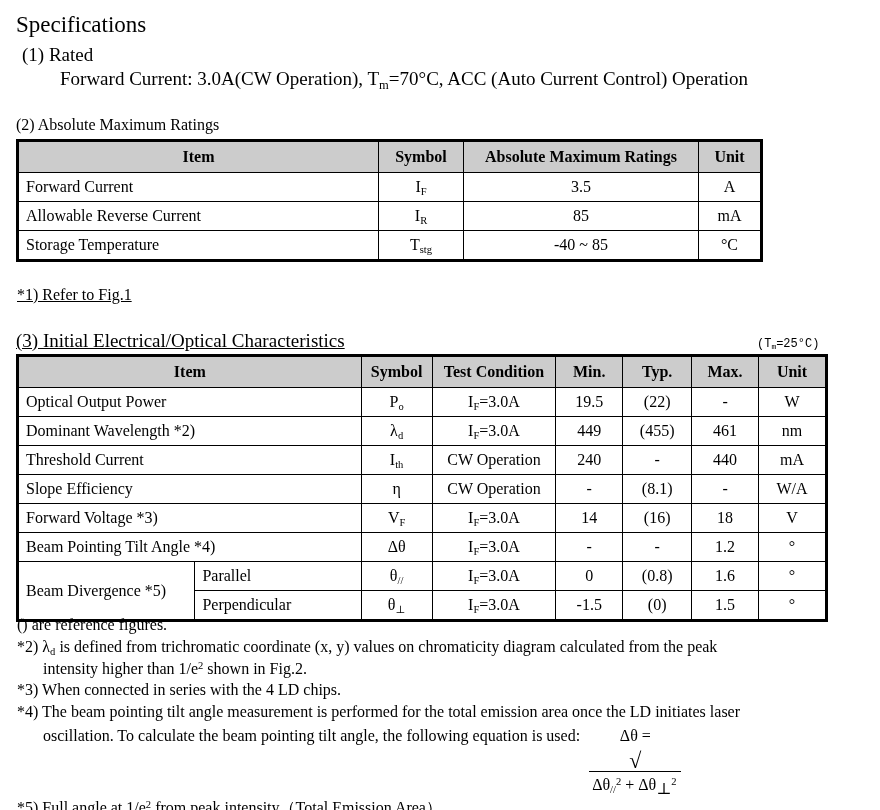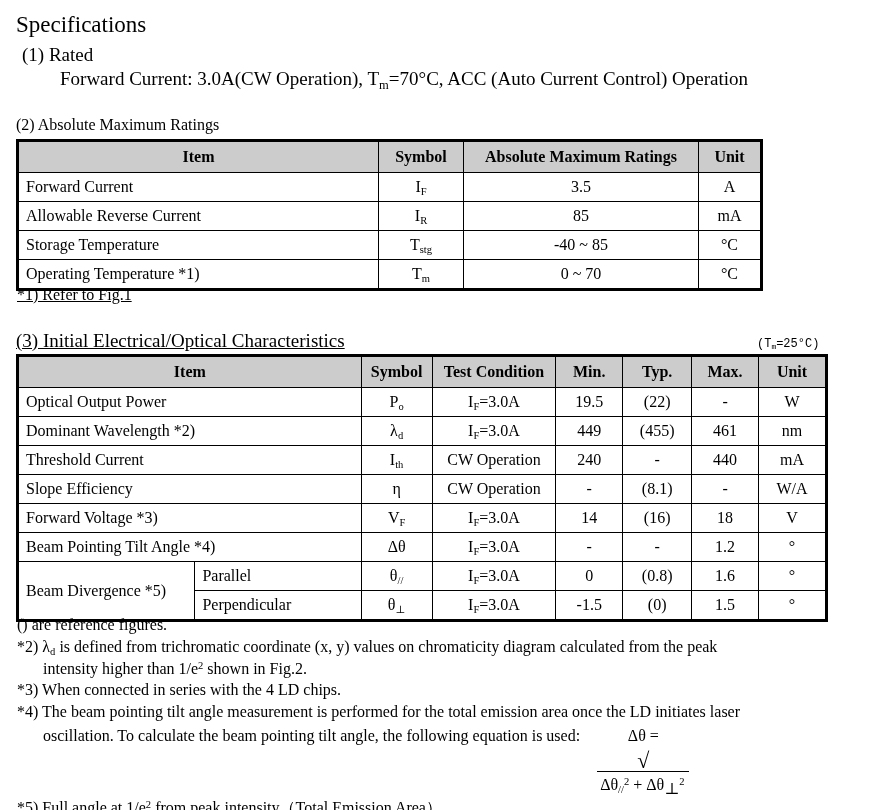--- a/index.html
+++ b/index.html
@@ -100,21 +100,21 @@
     position: absolute;
     left: 17px; top: 615px;
     width: 850px;
     font-size: 16px;
   }
   .notes p { margin: 0 0 1px 0; line-height: 1.30; }
   .notes .indent { padding-left: 26px; }
   .eq-line {
     display: flex;
     align-items: baseline;
-    gap: 8px;
+    gap: 0;
     padding-left: 26px;
     line-height: 1.55;
   }
   .eq {
     display: inline-flex;
     align-items: center;
     margin-left: 10px;
     font-size: 16px;
     white-space: nowrap;
     flex-direction: column;
@@ -164,26 +164,20 @@
       <tr>
         <td class="left-cell">Allowable Reverse Current</td>
         <td><span>I</span><sub>R</sub></td>
         <td>85</td>
         <td>mA</td>
       </tr>
       <tr>
         <td class="left-cell">Storage Temperature</td>
         <td><span>T</span><sub>stg</sub></td>
         <td>-40 ~ 85</td>
-        <td>°C</td>
-      </tr>
-      <tr>
-        <td class="left-cell">Operating Temperature *1)</td>
-        <td><span>T</span><sub>m</sub></td>
-        <td>0 ~ 70</td>
         <td>°C</td>
       </tr>
     </tbody>
   </table>
 
   <div class="note-fig1">*1) Refer to Fig.1</div>
 
   <div class="h-ieoc">(3) Initial Electrical/Optical Characteristics</div>
   <div class="tm25"><span>(T</span><sub>m</sub><span>=25°C)</span></div>
 

